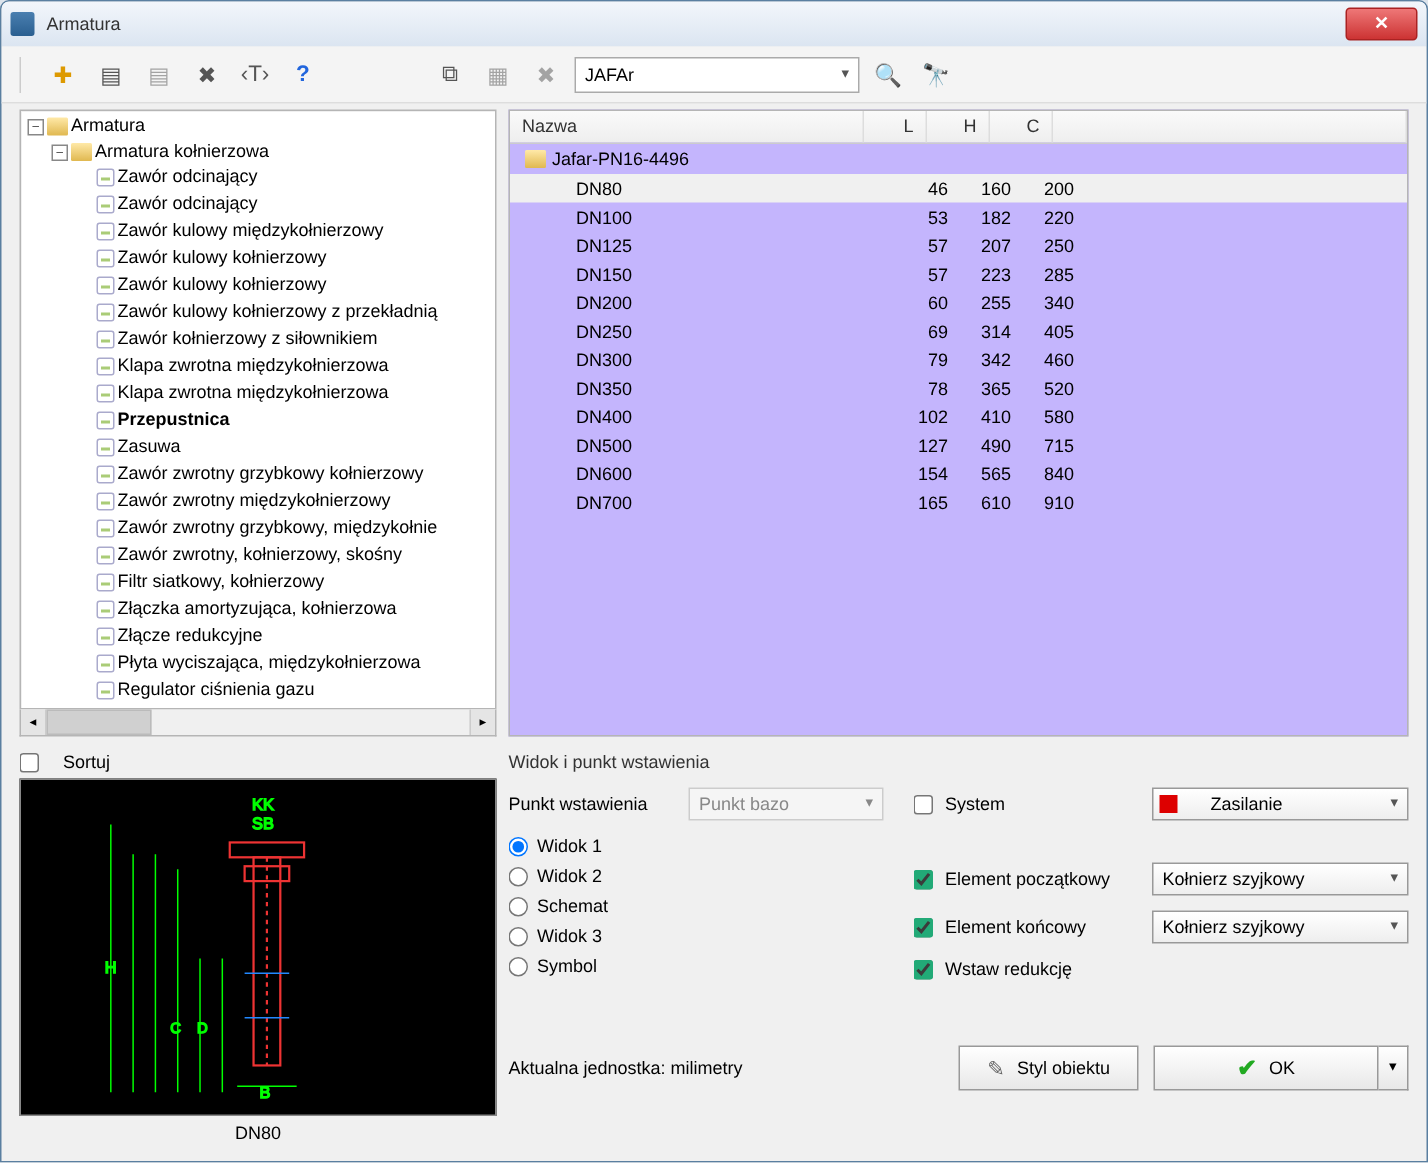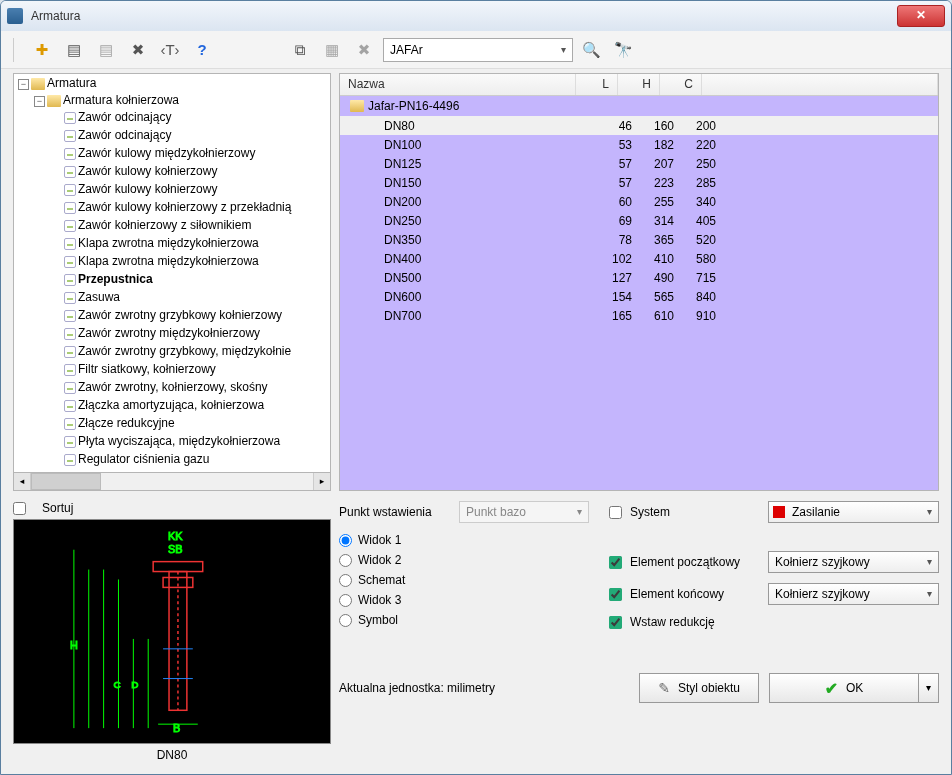--- a/index.html
+++ b/index.html
@@ -69,21 +69,21 @@
 .field-row .static-combo { flex:1; height:22px; border:1px solid #ccc; background:#f5f5f5; color:#888; padding:0 20px 0 6px; line-height:20px; font-size:12px; position:relative; }
 .field-row .static-combo::after { content:"▾"; position:absolute; right:6px; top:0; font-size:10px; color:#888; }
 .radio-list label { display:flex; align-items:flex-end; gap:6px; margin: 6px 0; cursor:pointer; }
 .radio-list input { margin:0; }
 .r-row { display:flex; align-items:center; gap:8px; margin-bottom:10px; }
 .r-row input[type=checkbox]{ margin:0; accent-color:#2a7; }
 .r-row .lbl2 { width: 130px; }
 .select-like { flex:1; height:22px; border:1px solid #999; background:linear-gradient(#fff,#eee); padding:0 22px 0 6px; line-height:20px; font-size:12px; position:relative; cursor:pointer; }
 .select-like::after { content:"▾"; position:absolute; right:6px; top:0; font-size:10px; color:#555; }
 .select-like.color::before { content:""; position:absolute; left:4px; top:4px; width:12px; height:12px; background:#d00; }
-.select-like.color { padding-left:23px; }
+.select-like.color { padding-left:38px; }
 
 .btn-row { display:flex; justify-content:space-between; align-items:center; margin-top:34px; }
 .unit-label { font-size:12px; }
 .btn-group { display:flex; gap:10px; align-items:center; }
 .push-btn { height:30px; border:1px solid #999; background:linear-gradient(#fff,#e8e8e8); font-size:12px; display:flex; align-items:center; justify-content:center; gap:8px; cursor:pointer; padding:0 18px; }
 .push-btn .ic { font-size:14px; color:#666; }
 .ok-btn { width:150px; justify-content:center; position:relative; }
 .ok-btn .tick { color:#2a2; font-size:16px; font-weight:bold; }
 .ok-drop { width:20px; height:30px; border:1px solid #999; border-left:none; background:linear-gradient(#fff,#e8e8e8); text-align:center; line-height:28px; font-size:10px; cursor:pointer; }
 </style>
@@ -129,22 +129,22 @@
                     <li><span class="spacer"></span><span class="ico item"></span><span class="">Zawór kulowy kołnierzowy</span></li>
                     <li><span class="spacer"></span><span class="ico item"></span><span class="">Zawór kulowy kołnierzowy z przekładnią</span></li>
                     <li><span class="spacer"></span><span class="ico item"></span><span class="">Zawór kołnierzowy z siłownikiem</span></li>
                     <li><span class="spacer"></span><span class="ico item"></span><span class="">Klapa zwrotna międzykołnierzowa</span></li>
                     <li><span class="spacer"></span><span class="ico item"></span><span class="">Klapa zwrotna międzykołnierzowa</span></li>
                     <li><span class="spacer"></span><span class="ico item"></span><span class="selected">Przepustnica</span></li>
                     <li><span class="spacer"></span><span class="ico item"></span><span class="">Zasuwa</span></li>
                     <li><span class="spacer"></span><span class="ico item"></span><span class="">Zawór zwrotny grzybkowy kołnierzowy</span></li>
                     <li><span class="spacer"></span><span class="ico item"></span><span class="">Zawór zwrotny międzykołnierzowy</span></li>
                     <li><span class="spacer"></span><span class="ico item"></span><span class="">Zawór zwrotny grzybkowy, międzykołnie</span></li>
+                    <li><span class="spacer"></span><span class="ico item"></span><span class="">Zawór zwrotny, kołnierzowy, skośny</span></li>
                     <li><span class="spacer"></span><span class="ico item"></span><span class="">Filtr siatkowy, kołnierzowy</span></li>
-                    <li><span class="spacer"></span><span class="ico item"></span><span class="">Zawór zwrotny, kołnierzowy, skośny</span></li>
                     <li><span class="spacer"></span><span class="ico item"></span><span class="">Złączka amortyzująca, kołnierzowa</span></li>
                     <li><span class="spacer"></span><span class="ico item"></span><span class="">Złącze redukcyjne</span></li>
                     <li><span class="spacer"></span><span class="ico item"></span><span class="">Płyta wyciszająca, międzykołnierzowa</span></li>
                     <li><span class="spacer"></span><span class="ico item"></span><span class="">Regulator ciśnienia gazu</span></li>
                   </ul></li>
                 <li><span class="ico folder"></span><span>Armatura gwintowana</span></li>
               </ul></li>
           </ul>
         </div>
       <div class="tree-scrollbar">
@@ -202,20 +202,27 @@
             <div class="c-num">60</div>
             <div class="c-num">255</div>
             <div class="c-num">340</div>
             <div style="flex:1"></div>
           </div>
           <div class="grid-row">
             <div class="c-name">DN250</div>
             <div class="c-num">69</div>
             <div class="c-num">314</div>
             <div class="c-num">405</div>
+            <div style="flex:1"></div>
+          </div>
+          <div class="grid-row">
+            <div class="c-name">DN300</div>
+            <div class="c-num">79</div>
+            <div class="c-num">342</div>
+            <div class="c-num">460</div>
             <div style="flex:1"></div>
           </div>
           <div class="grid-row">
             <div class="c-name">DN350</div>
             <div class="c-num">78</div>
             <div class="c-num">365</div>
             <div class="c-num">520</div>
             <div style="flex:1"></div>
           </div>
           <div class="grid-row">
@@ -284,20 +291,21 @@
           <g stroke="#28f" stroke-width="1" fill="none">
             <line x1="150" y1="130" x2="180" y2="130"></line>
             <line x1="150" y1="160" x2="180" y2="160"></line>
           </g>
         </svg>
       </div>
       <div class="preview-label">DN80</div>
     </div>
 
     <div class="opts-area">
+      <div class="opts-title">Widok i punkt wstawienia</div>
 
       <div class="opts-grid">
         <div class="opts-col-left">
           <div class="field-row">
             <div class="lbl">Punkt wstawienia</div>
             <div class="static-combo">Punkt bazo</div>
           </div>
           <div class="radio-list" id="radio-list">
               <label>
                 <input type="radio" name="view" checked="" style="">

